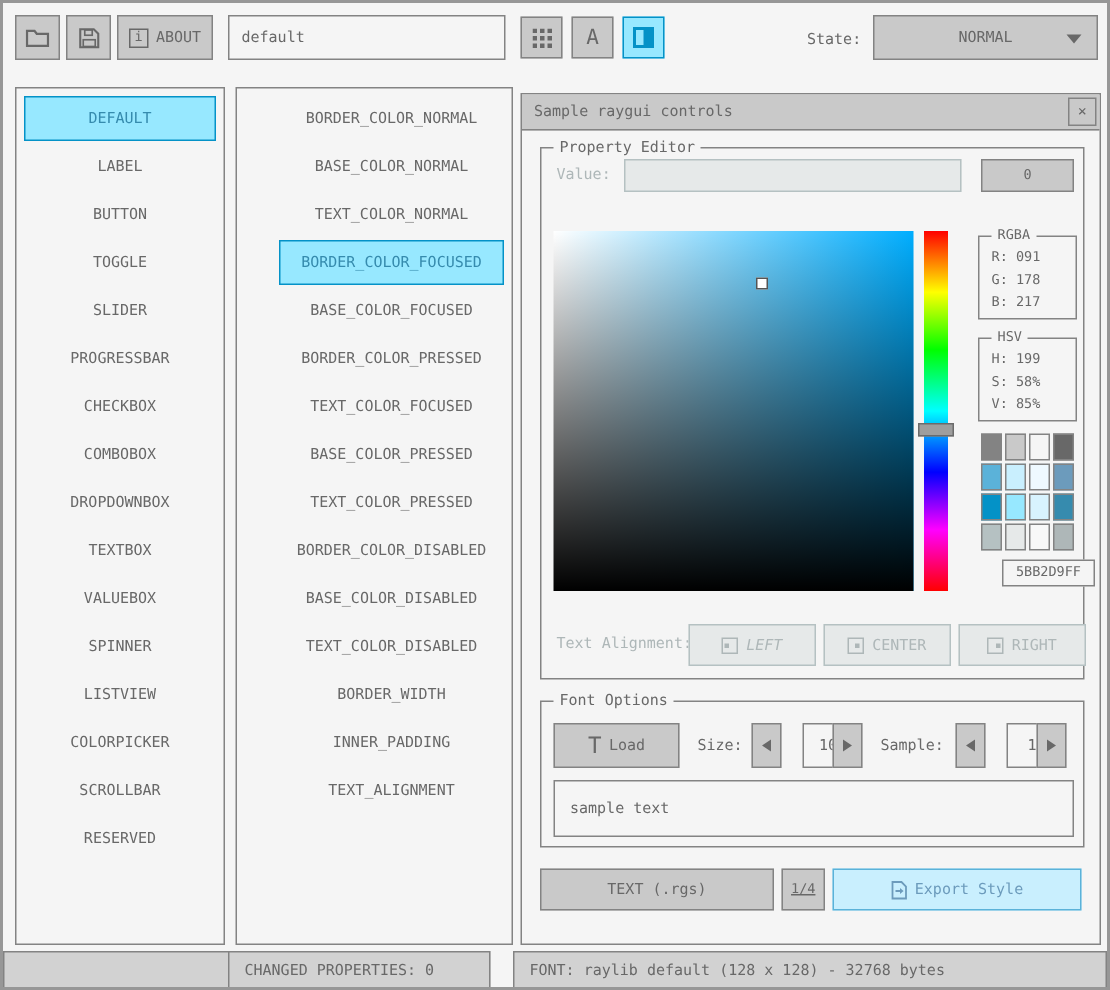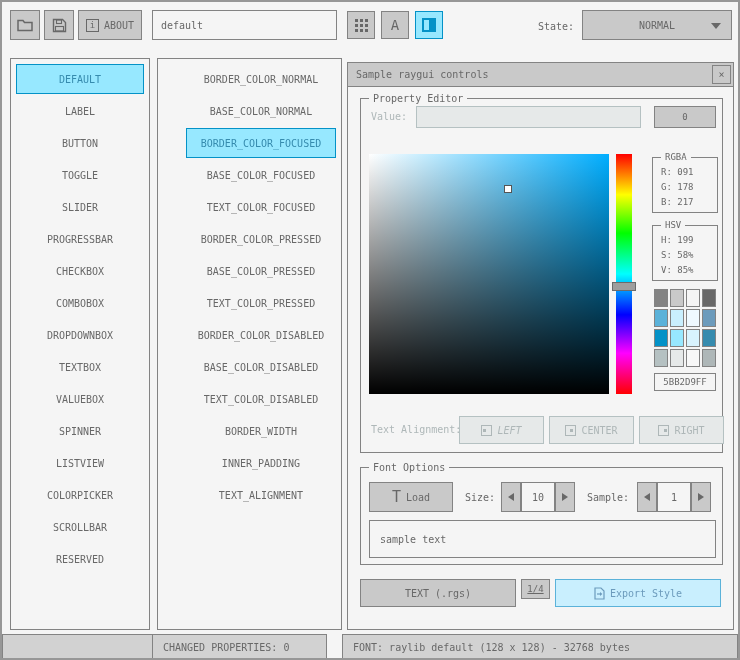--- a/index.html
+++ b/index.html
@@ -32,21 +32,21 @@
   .mini { font-size:9px; }
   .rows { position:absolute; left:8px; top:7px; line-height:15px; font-size:9px; }
   .tri-l { width:0; height:0; border-top:4px solid transparent; border-bottom:4px solid transparent; border-right:6px solid #686868; }
   .tri-r { width:0; height:0; border-top:4px solid transparent; border-bottom:4px solid transparent; border-left:6px solid #686868; }
   .tri-d { width:0; height:0; border-left:5px solid transparent; border-right:5px solid transparent; border-top:6px solid #686868; position:absolute; right:10px; top:12px; }
   .alicon { position:relative; width:11px; height:11px; border:1px solid #aeb7b8; display:inline-block; }
   .alicon::after { content:""; position:absolute; top:3px; width:3px; height:3px; background:#aeb7b8; }
   .al-l::after { left:1px; } .al-c::after { left:4px; } .al-r::after { right:1px; }
   .statuscell { position:absolute; top:632px; height:26px; background:#d2d2d2; border:1px solid #838383; display:flex; align-items:center; padding-left:10px; }
   .infoicon { width:13px; height:13px; border:1px solid #686868; display:flex; align-items:center; justify-content:center; font-size:9px; }
-  .centered { display:flex; align-items:center; justify-content:center; }
+  .centered { display:flex; align-items:center; justify-content:center;margin-left:14px; }
 </style>
 </head>
 <body>
 
 <div class="app">
 
   <div style="position:absolute;left:0;top:0;width:736px;height:48px;">
     <div class="btn" style="left:8px;top:8px;width:30px;height:30px;">
       <svg width="16" height="13" viewBox="0 0 16 13">
           <path d="M1 1.5h5l1.5 2H15v8H1z" fill="none" stroke="#686868" stroke-width="1.5"></path>
@@ -110,24 +110,25 @@
     <div class="li">SPINNER</div>
     <div class="li">LISTVIEW</div>
     <div class="li">COLORPICKER</div>
     <div class="li">SCROLLBAR</div>
     <div class="li">RESERVED</div>
   </div>
 
   <div class="list" style="left:155px;top:56px;width:185px;height:572px;padding-left:28px;">
     <div class="li">BORDER_COLOR_NORMAL</div>
     <div class="li">BASE_COLOR_NORMAL</div>
+    <div class="li">TEXT_COLOR_NORMAL</div>
     <div class="li selected">BORDER_COLOR_FOCUSED</div>
     <div class="li">BASE_COLOR_FOCUSED</div>
+    <div class="li">BORDER_COLOR_PRESSED</div>
     <div class="li">TEXT_COLOR_FOCUSED</div>
-    <div class="li">BORDER_COLOR_PRESSED</div>
     <div class="li">BASE_COLOR_PRESSED</div>
     <div class="li">TEXT_COLOR_PRESSED</div>
     <div class="li">BORDER_COLOR_DISABLED</div>
     <div class="li">BASE_COLOR_DISABLED</div>
     <div class="li">TEXT_COLOR_DISABLED</div>
     <div class="li">BORDER_WIDTH</div>
     <div class="li">INNER_PADDING</div>
     <div class="li">TEXT_ALIGNMENT</div>
   </div>
 
@@ -236,21 +237,21 @@
         </div>
 
       <div class="textbox" style="left:8px;top:52px;width:347px;height:38px;display:flex;align-items:center;padding-left:10px;">
         <span>sample text</span>
       </div>
     </div>
 
     <div class="btn" style="left:12px;top:516px;width:156px;height:28px;">
       <span>TEXT (.rgs)</span>
     </div>
-    <div class="btn mini" style="left:173px;top:516px;width:29px;height:20px;text-decoration:underline;">
+    <div class="btn mini" style="left:173px;top:516px;width:29px;height:28px;text-decoration:underline;">
       <span>1/4</span>
     </div>
     <div class="btn focus" style="left:207px;top:516px;width:166px;height:28px;">
       <svg width="11" height="13" viewBox="0 0 11 13">
           <path d="M1 1h6l3 3v8H1z" fill="none" stroke="#6c9bbc" stroke-width="1.2"></path>
           <path d="M3 7h3" stroke="#6c9bbc" stroke-width="1.2"></path>
           <path d="M6 5l2.4 2L6 9z" fill="#6c9bbc"></path>
         </svg>
       <span>Export Style</span>
     </div>

